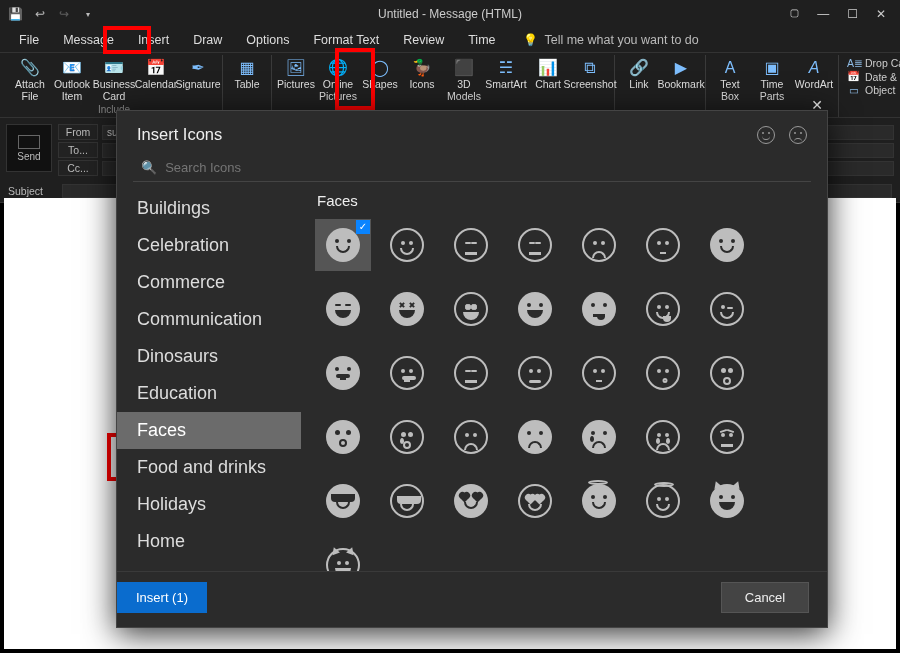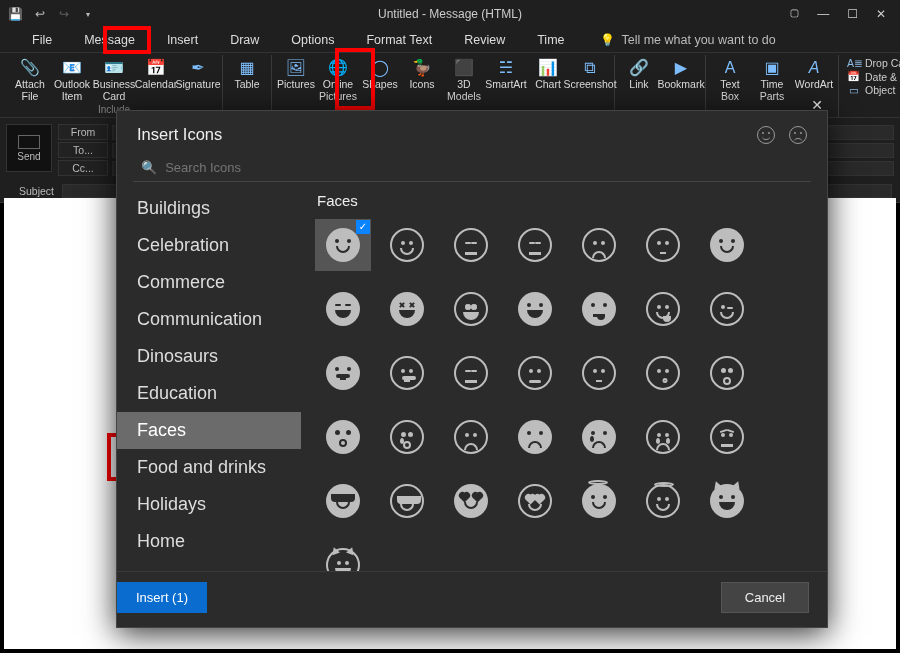--- a/index.html
+++ b/index.html
@@ -6,21 +6,21 @@
   body { background: #000; width: 900px; height: 653px; overflow: hidden; position: relative; color: #ccc; }
 
   
   .titlebar { height: 28px; background: #1f1f1f; display: flex; align-items: center; position: relative; }
   .titlebar .qat { display: flex; gap: 8px; padding-left: 8px; color: #bbb; font-size: 12px; align-items:center;}
   .titlebar .qat span { width: 16px; text-align:center; }
   .titlebar .title { position: absolute; left: 0; right: 0; text-align: center; font-size: 12px; color: #ccc; pointer-events:none;}
   .titlebar .winbtns { margin-left: auto; display: flex; gap: 18px; padding-right: 14px; color: #ccc; font-size: 12px; }
 
   
-  .tabs { height: 24px; background: #1f1f1f; display: flex; align-items: center; padding-left: 22px; font-size: 12.5px; color: #ddd; gap: 12px; }
+  .tabs { height: 24px; background: #1f1f1f; display: flex; align-items: center; padding-left: 9px; font-size: 12.5px; color: #ddd; gap: 4px; }
   .tabs .tab { padding: 4px 10px; cursor: default; position:relative;}
   .tabs .tell { display:flex; align-items:center; gap:6px; padding-left:14px; color:#bbb;}
   .tabs .bulb { color:#e0b000; font-size:12px; }
 
   
   .ribbon { height: 66px; background: #1f1f1f; border-top:1px solid #333; border-bottom:1px solid #333; display:flex; padding: 2px 6px 0 6px; font-size: 10.5px; color:#ccc; }
   .rgroup { display:flex; flex-direction:column; align-items:center; justify-content:flex-start; padding: 0 4px; border-right:1px solid #3a3a3a; }
   .rgroup:last-child { border-right:none; }
   .rbtns { display:flex; gap:2px; }
   .rbtn { display:flex; flex-direction:column; align-items:center; justify-content:flex-start; width: 40px; padding-top:2px; text-align:center; line-height:1.1; }
@@ -30,24 +30,24 @@
   .rstack { display:flex; flex-direction:column; gap:1px; font-size:10.5px; padding:2px 4px; color:#ccc; }
   .rstack div { display:flex; align-items:center; gap:4px; white-space:nowrap;}
   .rstack .ic2 { width:14px; text-align:center; color:#8fbce6;}
 
   
   .mailhdr { background:#1f1f1f; padding: 6px; font-size:11px; color:#bbb; display:flex; gap:6px; }
   .sendbox { background:#111; border:1px solid #333; width:46px; height:48px; display:flex; flex-direction:column; align-items:center; justify-content:center; gap:2px;}
   .sendbox .env { border:1px solid #666; width:22px; height:14px; }
   .fields { flex:1; display:flex; flex-direction:column; gap:2px;}
   .frow { display:flex; gap:4px; align-items:center;}
-  .flabel { background:#222; border:1px solid #333; width:50px; text-align:center; font-size:10.5px; padding:1px 0;}
+  .flabel { background:#222; border:1px solid #333; width:40px; text-align:center; font-size:10.5px; padding:1px 0;}
   .fval { background:#2a2a2a; flex:1; height:15px; border:1px solid #333;}
   .subjectrow { display:flex; align-items:center; gap:8px; padding: 2px 8px 4px 8px; background:#1f1f1f; font-size:10.5px; color:#bbb; border-bottom:1px solid #333;}
-  .subjectrow .lab { width:46px; text-align:right;}
+  .subjectrow .lab { width:46px; text-align:left;}
   .subjectrow .inp { flex:1; height:14px; background:#2a2a2a; border:1px solid #333;}
 
   
   .doc { position:absolute; top:198px; left:4px; right:4px; bottom:4px; background:#fff; }
 
   
   .hl { position:absolute; border:4px solid #ff0000; z-index:5; pointer-events:none;}
   .hl1 { top:26px; left:103px; width:48px; height:28px; }
   .hl2 { top:48px; left:335px; width:40px; height:62px; }
   .hl3 { top:433px; left:107px; width:195px; height:48px; }

